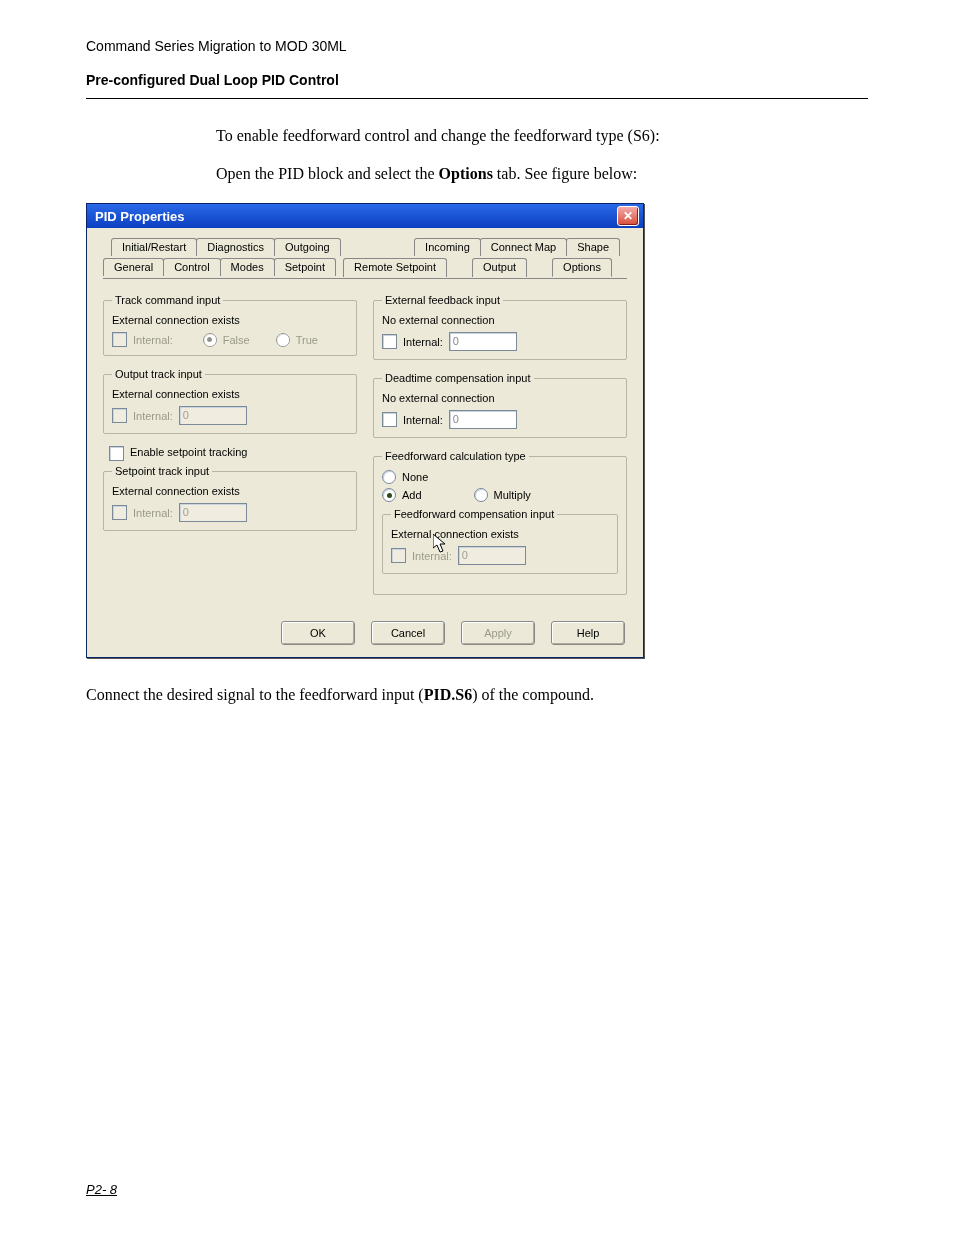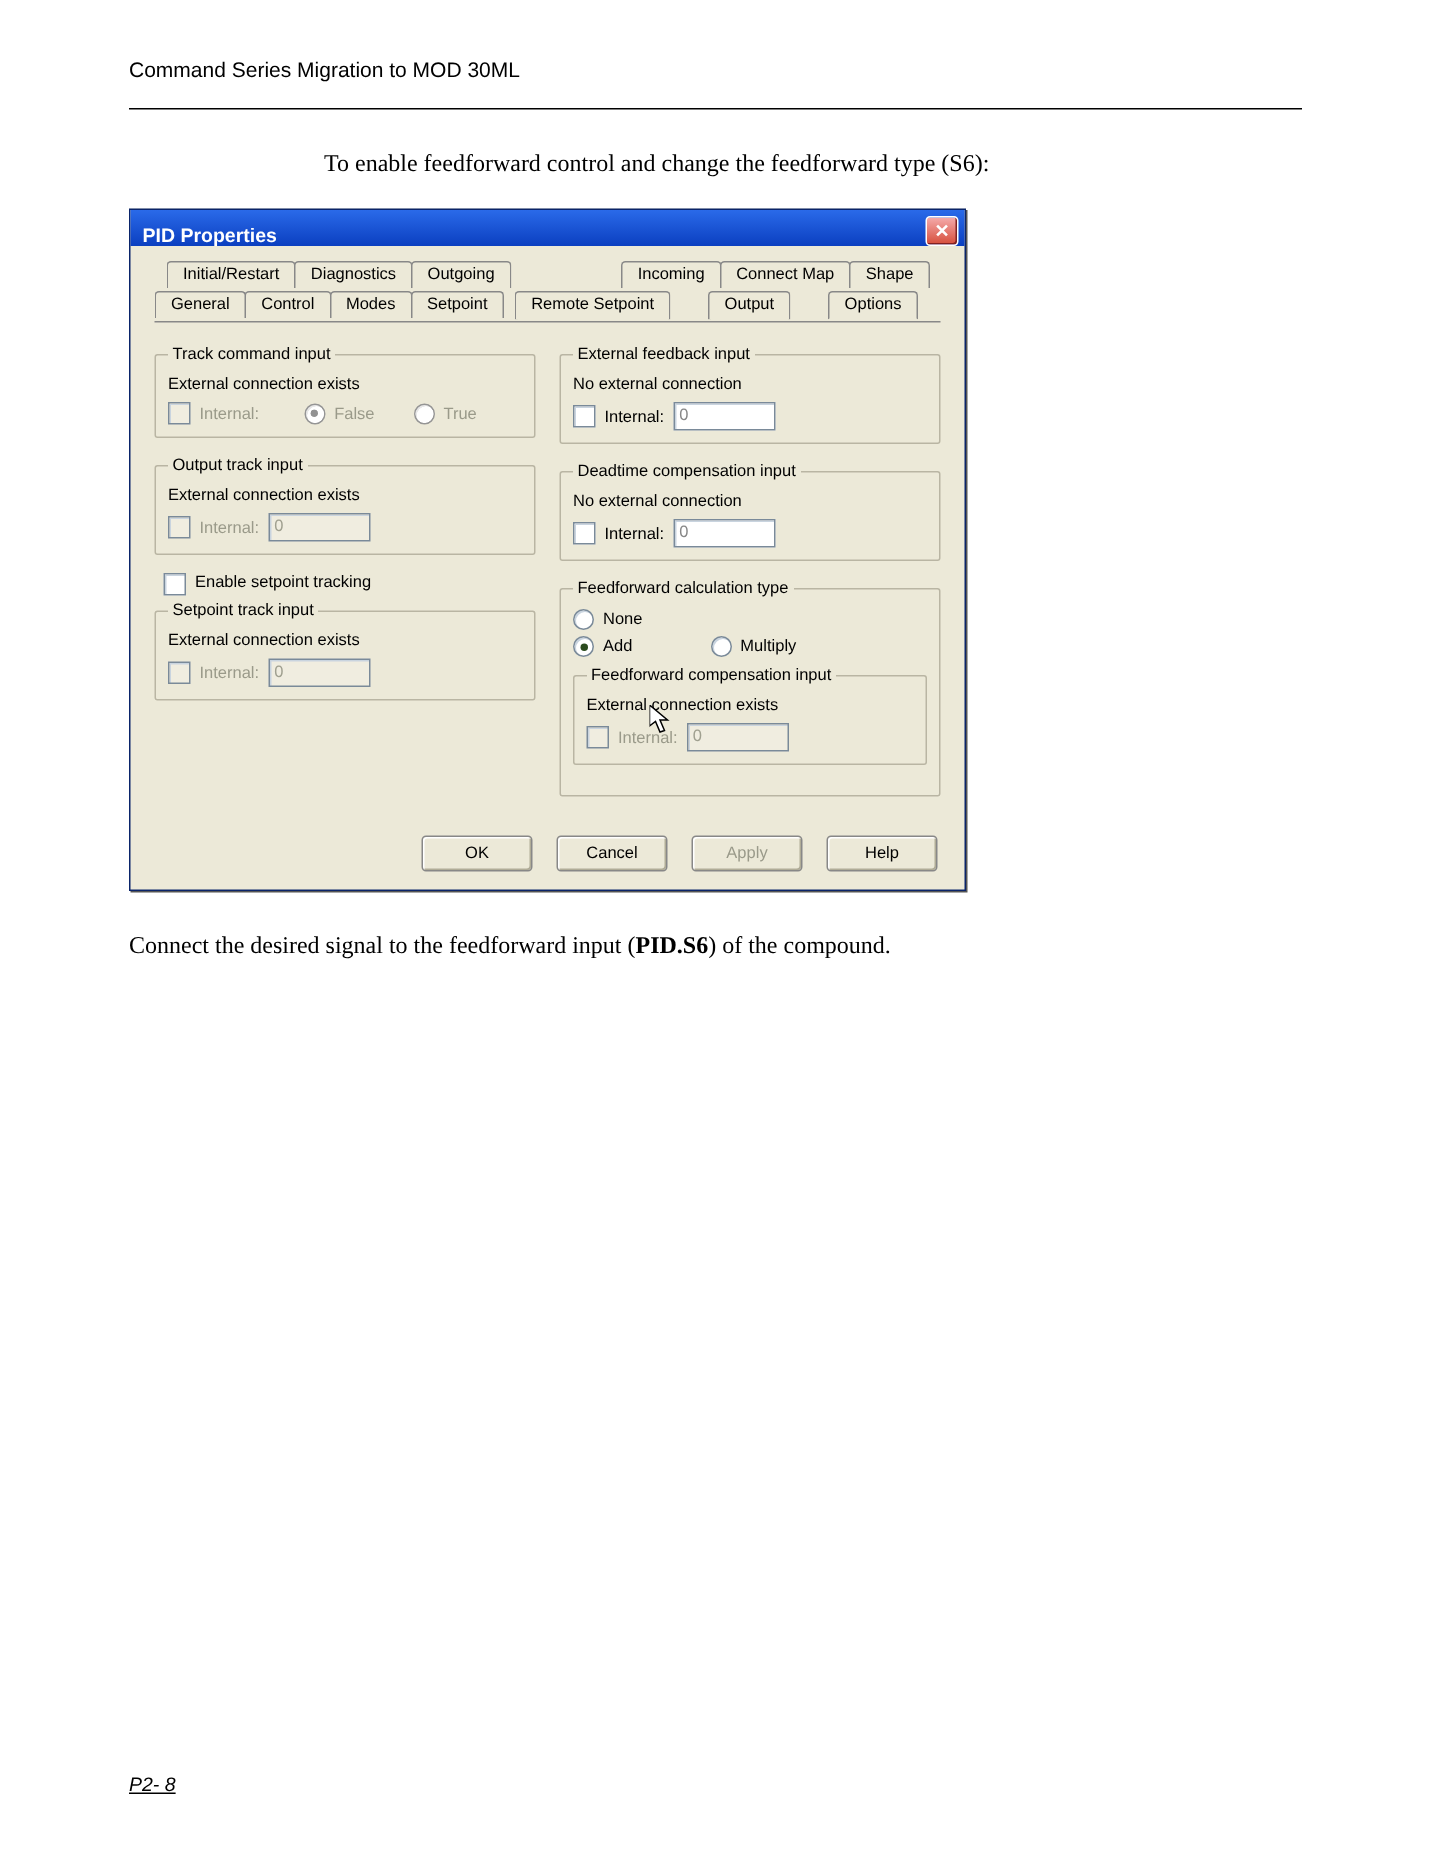--- a/index.html
+++ b/index.html
@@ -71,21 +71,21 @@
     color: #000;
     box-shadow: 1px 1px 0 #555;
   }
   .titlebar {
     height: 24px;
     background: linear-gradient(to bottom, #2a6ae9, #0b3fc0);
     color: #fff;
     font-weight: bold;
     font-size: 13px;
     display: flex;
-    align-items: flex-end;
+    align-items: center;
     padding: 0 4px 0 8px;
     justify-content: space-between;
   }
   .close-btn {
     width: 20px; height: 18px;
     background: linear-gradient(to bottom,#f5abab,#d64d3a);
     border: 1px solid #fff;
     border-radius: 3px;
     color: #fff;
     font-weight: bold;
@@ -208,24 +208,28 @@
     font-family: Arial, Helvetica, sans-serif;
     font-size:13px;
     text-decoration:underline;
   }
 </style>
 </head>
 <body>
 
 <div class="page">
   <div class="running-head">Command Series Migration to MOD 30ML</div>
+  <div class="section-title">Pre-configured Dual Loop PID Control</div>
   <hr class="rule">
 
   <div style="margin-left:130px;">
     <div class="instr-heading">To enable feedforward control and change the feedforward type (S6):</div>
+    <div class="instr-body">
+      <span>Open the PID block and select the </span><b>Options</b><span> tab. See figure below:</span>
+    </div>
   </div>
 
   <div class="content-row">
 
     <div class="main-col">
 
       <div class="dlg" style="position:relative;">
         <div class="titlebar">
           <span>PID Properties</span>
           <span class="close-btn">✕</span>

